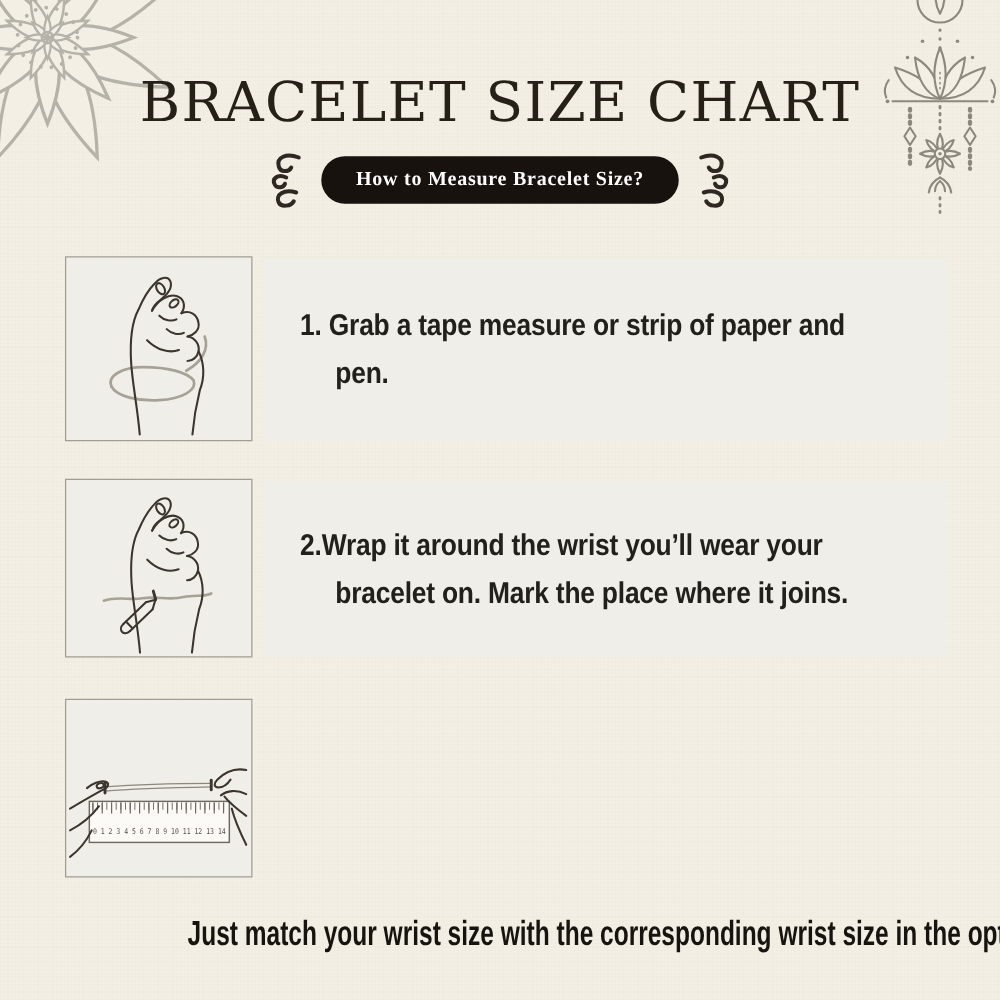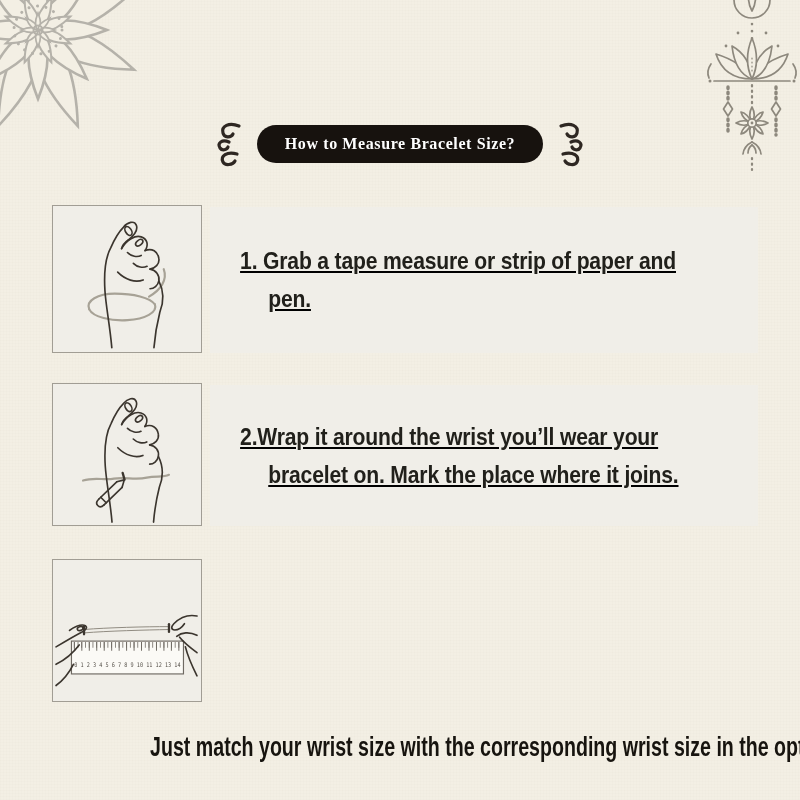--- a/index.html
+++ b/index.html
@@ -47,21 +47,21 @@
   .step-row.r2{top:383px;height:143px;padding-left:27px;}
   .step-row.r3{top:559px;height:143px;}
   .illus-box{
     position:absolute;left:52px;top:0;width:150px;height:100%;
     background:var(--panel);border:1.5px solid var(--panel-border);
     box-sizing:border-box;
   }
   .step-band{
     position:absolute;left:210px;top:2px;width:548px;height:calc(100% - 2px);
     background:var(--panel);
-    display:flex;align-items:center;text-decoration:underline;
+    display:flex;align-items:center;
   }
   .step-text{
     font-size:24px;font-weight:700;color:var(--body-text);
     line-height:38px;letter-spacing:-0.2px;white-space:nowrap;
     padding-left:48px;text-indent:-32px;margin-left:16px;
     transform:scaleX(0.88);transform-origin:left center;
   }
   .footer-note{position:absolute;top:731px;left:0;width:100%;text-align:center;}
   .footer-note span{
     display:inline-block;white-space:nowrap;
@@ -185,20 +185,21 @@
       </g>
       <circle cx="54" cy="123" r="1.4" fill="var(--lotus-gray)" stroke="none"></circle>
       <path d="M54,142 Q46,146 45,154"></path>
       <path d="M54,142 Q62,146 63,154"></path>
       <path d="M54,145 Q50,148 50,153"></path>
       <path d="M54,145 Q58,148 58,153"></path>
       <line x1="54" y1="158" x2="54" y2="170" stroke-width="2.2" stroke-dasharray="1.2 4.4"></line>
     </g>
   </svg>
 
+  <h1 class="page-title">BRACELET SIZE CHART</h1>
 
   <div class="badge-row">
     <svg width="30" height="46" viewBox="0 0 30 46">
       <g stroke="#2e2722" stroke-width="3.2" fill="none" stroke-linecap="round">
         <path d="M26,5 C16,1 8,5 10,12 C11,17 18,17 20,13"></path>
         <path d="M16,21 C9,18 4,22 7,27 C9,30 14,29 15,26"></path>
         <path d="M24,33 C14,30 7,35 10,41 C12,45 20,44 22,40"></path>
       </g>
     </svg>
     <div class="badge-pill">

